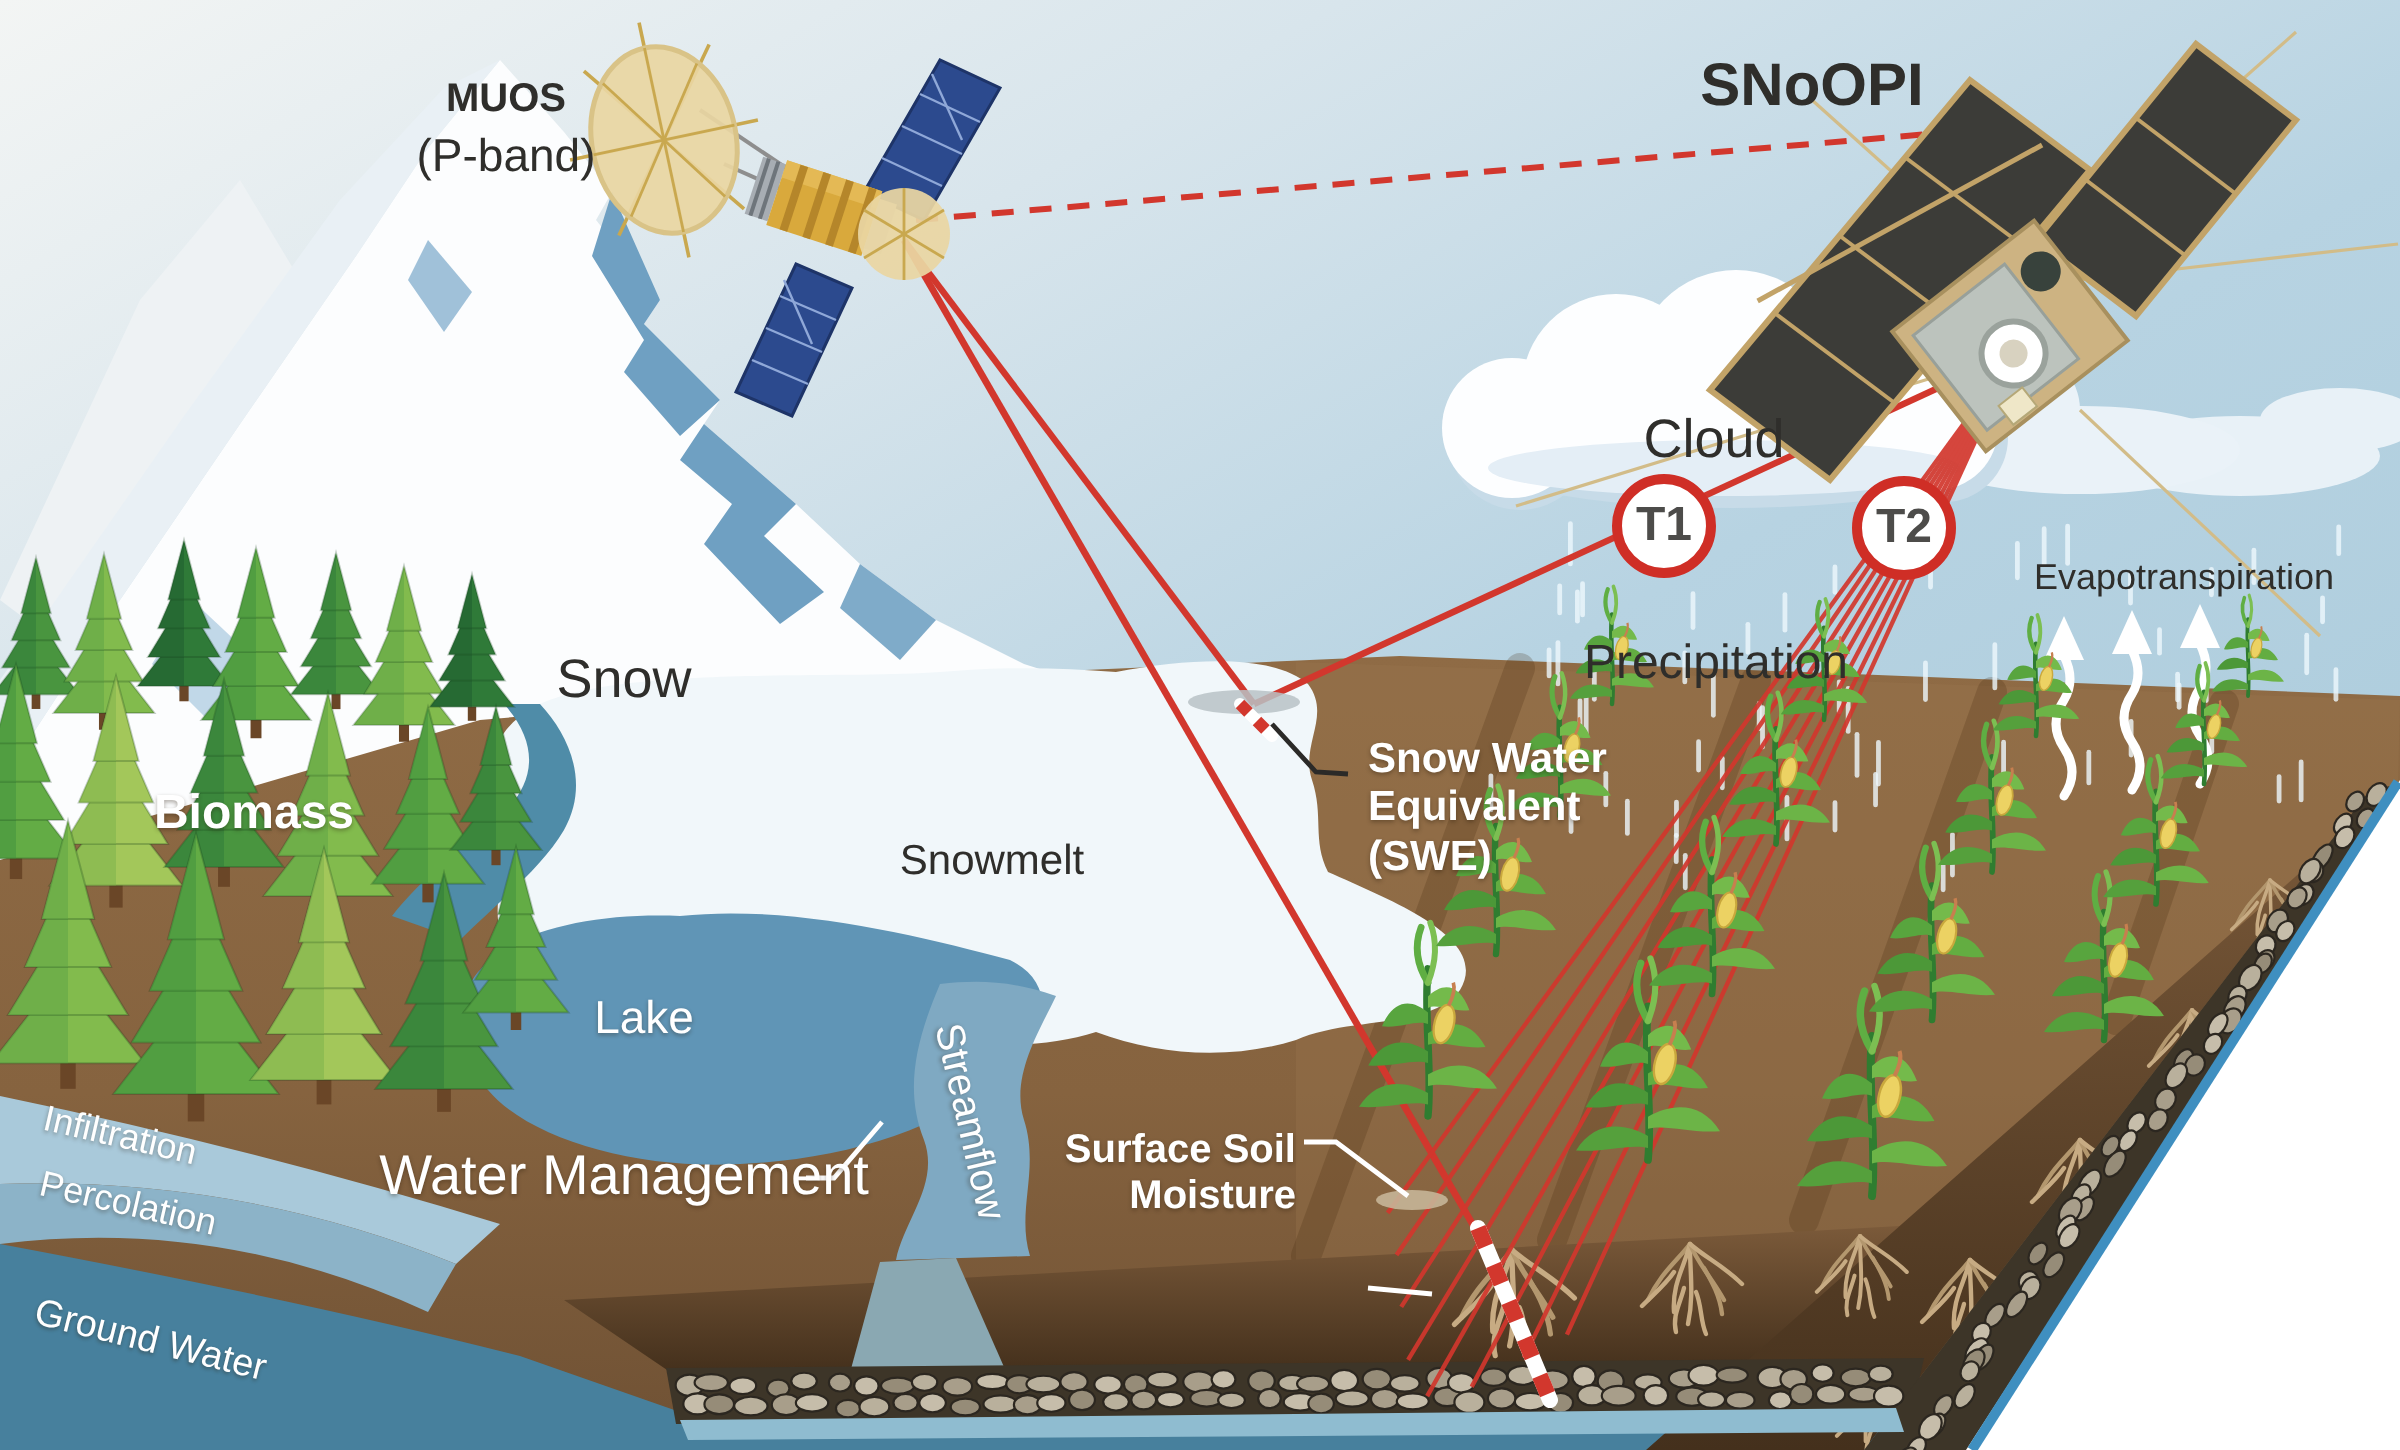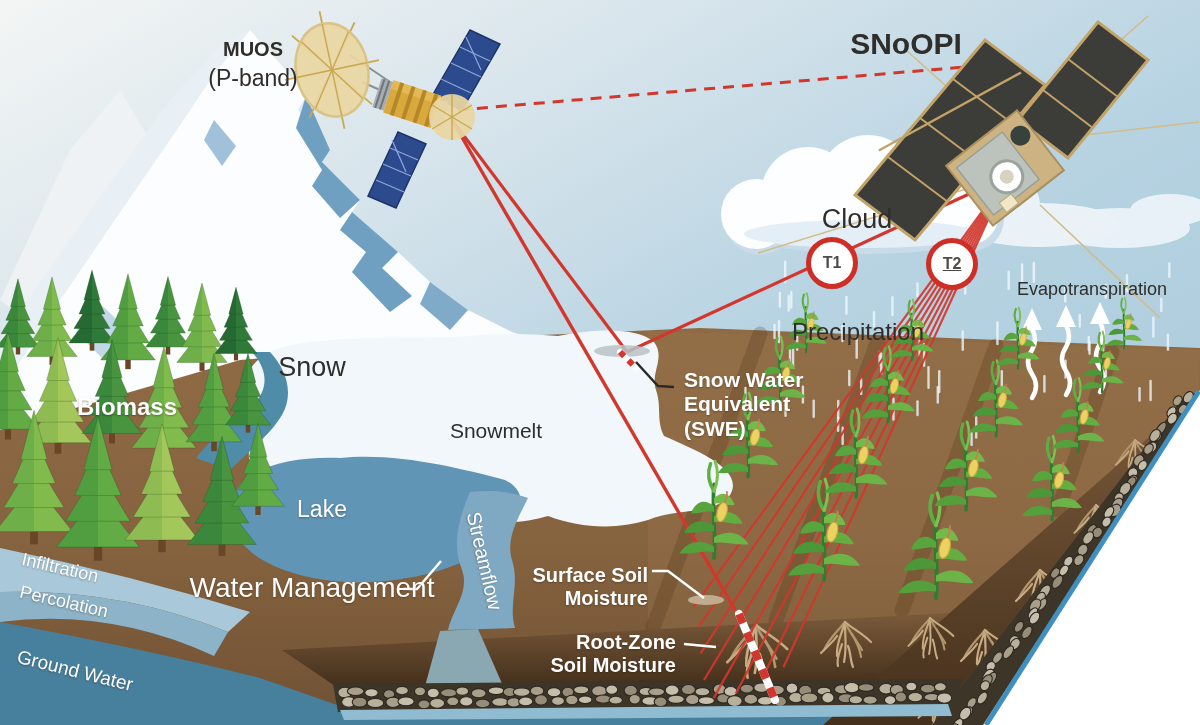--- a/index.html
+++ b/index.html
@@ -6,21 +6,21 @@
   #stage{position:relative;width:1200px;height:725px;overflow:hidden;background:#fff;
          font-family:"Liberation Sans",sans-serif;}
   #scene{position:absolute;left:0;top:0;}
   .lbl{position:absolute;line-height:1.16;white-space:nowrap;z-index:3;}
   .ctr{transform:translate(-50%,-50%);}
   .dark{color:#2f2e2b;}
   .lite{color:#ffffff;text-shadow:0 1px 2px rgba(40,25,10,.38);}
   .b{font-weight:bold;}
   .badge{position:absolute;width:42px;height:42px;margin:-26px 0 0 -26px;background:#fff;
          border:5px solid #cf2e26;border-radius:50%;display:flex;align-items:center;
-         justify-content:center;font-weight:bold;font-size:16px;color:#4d4c4a;z-index:4;}
+         justify-content:center;font-weight:bold;font-size:24px;color:#4d4c4a;z-index:4;}
   .ral{text-align:right;}
 </style>
 </head>
 <body>
 
 <div id="stage">
 
 <svg id="scene" width="1200" height="725" viewBox="0 0 1200 725" xmlns="http://www.w3.org/2000/svg">
   <defs>
     <linearGradient id="gSky" x1="0" y1="0" x2="0.75" y2="0.8">
@@ -915,42 +915,38 @@
     <path d="M652,571 L668,571 L704,598" stroke="#ffffff" stroke-width="2.4"></path>
     <path d="M684,644 L716,647" stroke="#ffffff" stroke-width="2.4"></path>
   </g>
 </svg>
 
 <div class="lbl ctr dark b" style="left:253px;top:50px;font-size:20px;">MUOS</div>
 <div class="lbl ctr dark" style="left:253px;top:78px;font-size:23px;">(P-band)</div>
 <div class="lbl ctr dark b" style="left:906px;top:44px;font-size:30px;">SNoOPI</div>
 <div class="lbl ctr dark" style="left:857px;top:200px;font-size:27px;margin-top:20px;">Cloud</div>
 <div class="badge" style="left:832px;top:263px;">T1</div>
-<div class="badge" style="left:952px;top:264px;text-decoration:underline;">T2</div>
+<div class="badge" style="left:952px;top:264px;">T2</div>
 <div class="lbl ctr dark" style="left:858px;top:308px;font-size:24px;margin-top:24px;">Precipitation</div>
 <div class="lbl ctr dark" style="left:1092px;top:289px;font-size:18px;">Evapotranspiration</div>
-<div class="lbl ctr dark" style="left:312px;top:340px;font-size:27px;margin-top:28px;">Snow</div>
+<div class="lbl ctr dark" style="left:312px;top:340px;font-size:27px;">Snow</div>
 <div class="lbl ctr lite b" style="left:127px;top:407px;font-size:24px;">Biomass</div>
 <div class="lbl ctr dark" style="left:496px;top:431px;font-size:21px;">Snowmelt</div>
 
 <div class="lbl lite b" style="left:684px;top:368px;font-size:21px;">
   <div>Snow Water</div>
   <div>Equivalent</div>
   <div>(SWE)</div>
 </div>
 
 <div class="lbl ctr lite" style="left:322px;top:509px;font-size:23px;">Lake</div>
 <div class="lbl ctr lite" style="left:312px;top:588px;font-size:28px;">Water Management</div>
 <div class="lbl ctr lite" style="left:484px;top:561px;font-size:20px;transform:translate(-50%,-50%) rotate(77deg);">Streamflow</div>
 <div class="lbl ctr lite" style="left:60px;top:568px;font-size:18px;transform:translate(-50%,-50%) rotate(13deg);">Infiltration</div>
 <div class="lbl ctr lite" style="left:64px;top:602px;font-size:18px;transform:translate(-50%,-50%) rotate(13deg);">Percolation</div>
 <div class="lbl ctr lite" style="left:75px;top:671px;font-size:19px;transform:translate(-50%,-50%) rotate(14deg);">Ground Water</div>
 
 <div class="lbl lite b ral" style="left:485px;top:564px;width:163px;font-size:20px;">
   <div>Surface Soil</div>
   <div>Moisture</div>
 </div>
-<div class="lbl lite b ral" style="left:480px;top:631px;width:196px;font-size:20px;">
-  <div>Root-Zone</div>
-  <div>Soil Moisture</div>
+
 </div>
 
-</div>
-
 </body></html>

